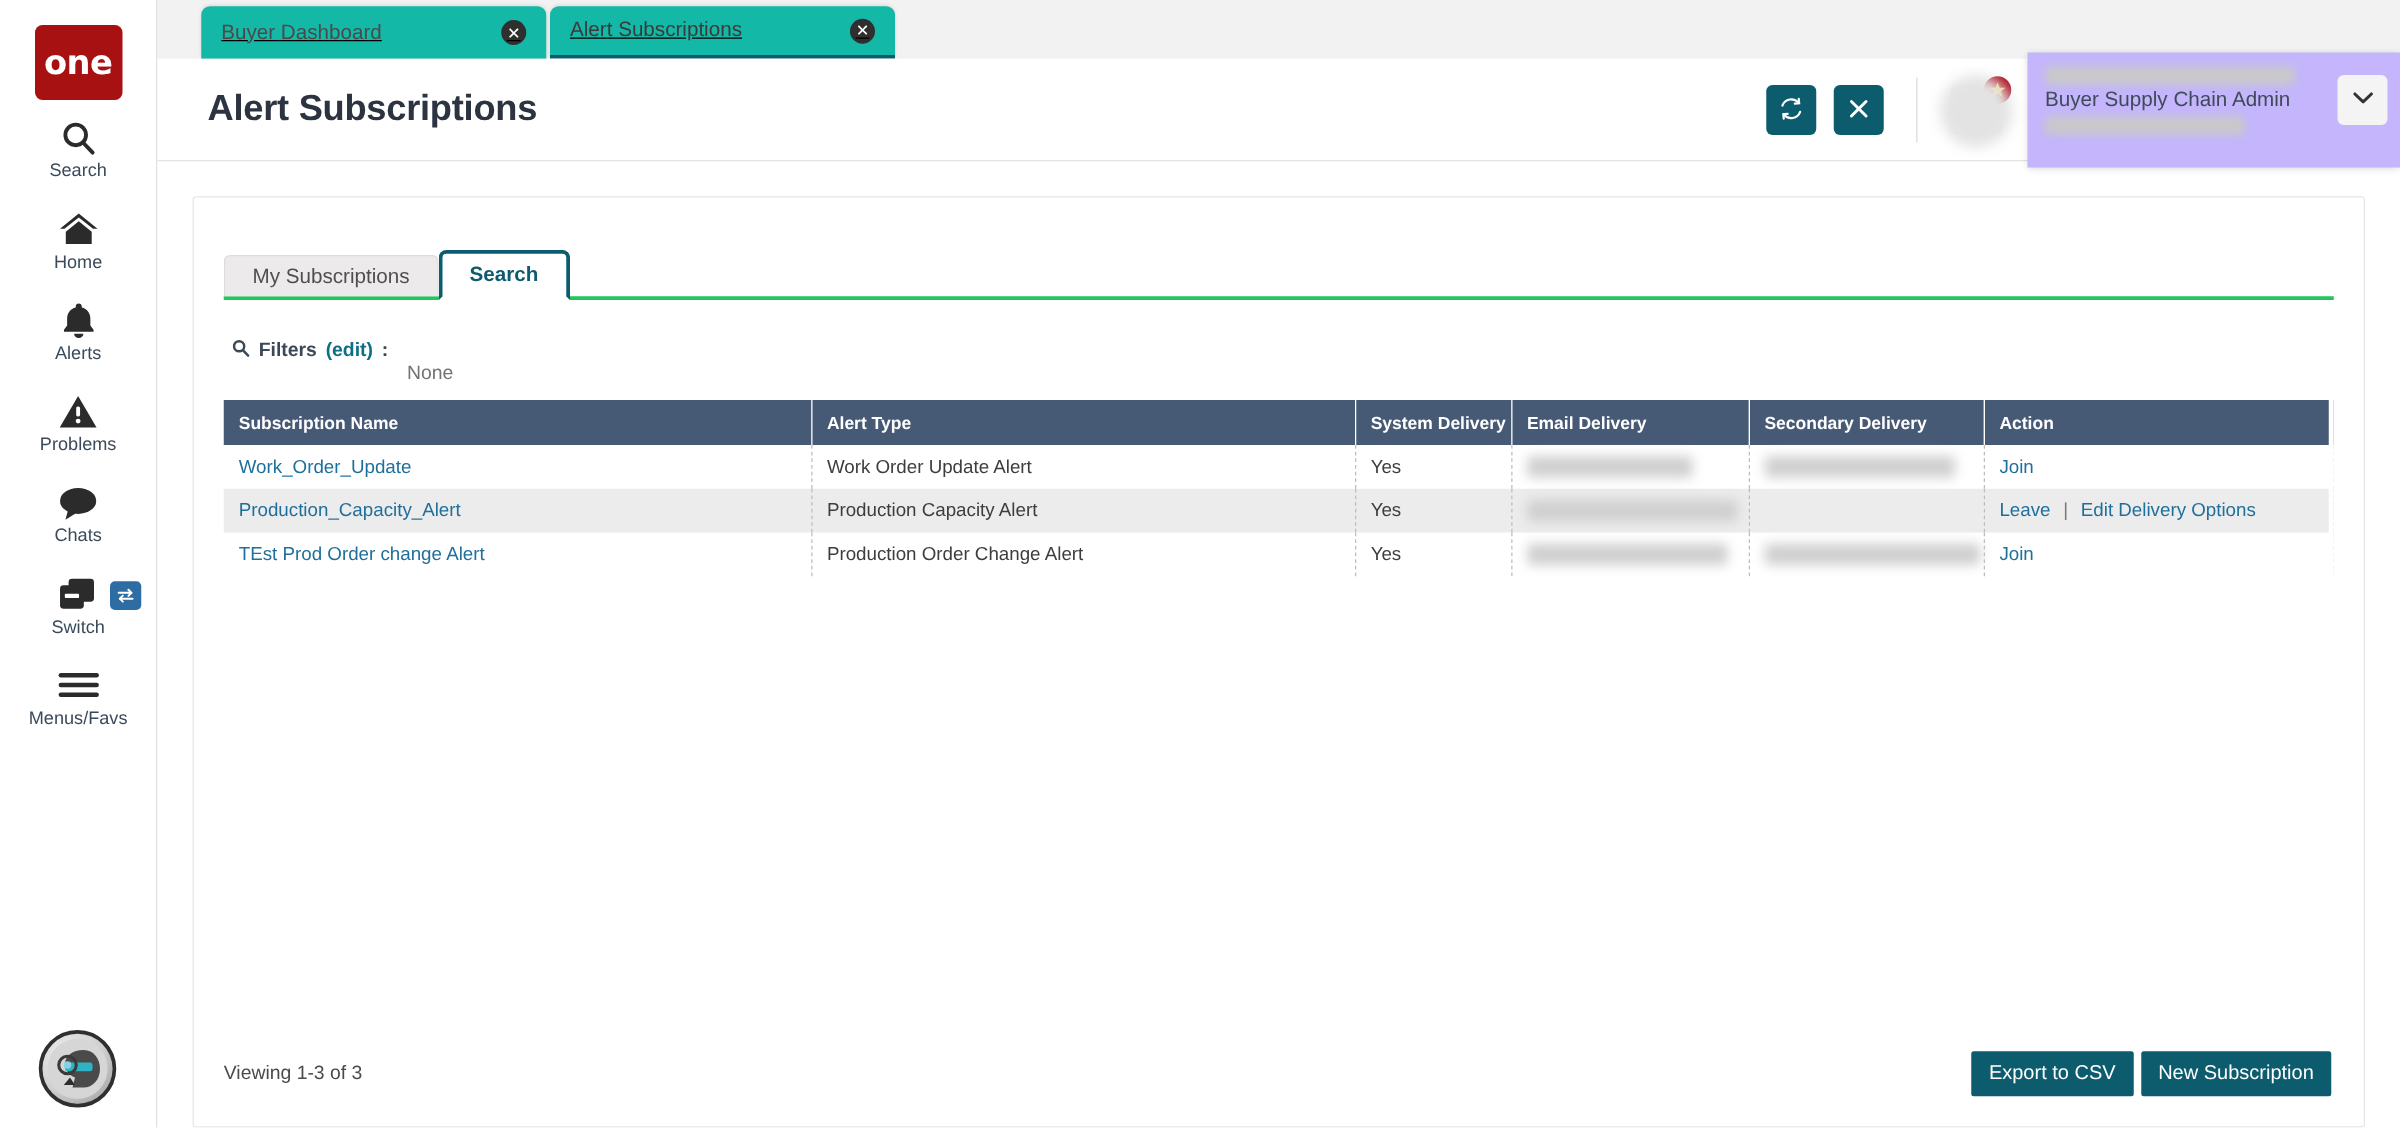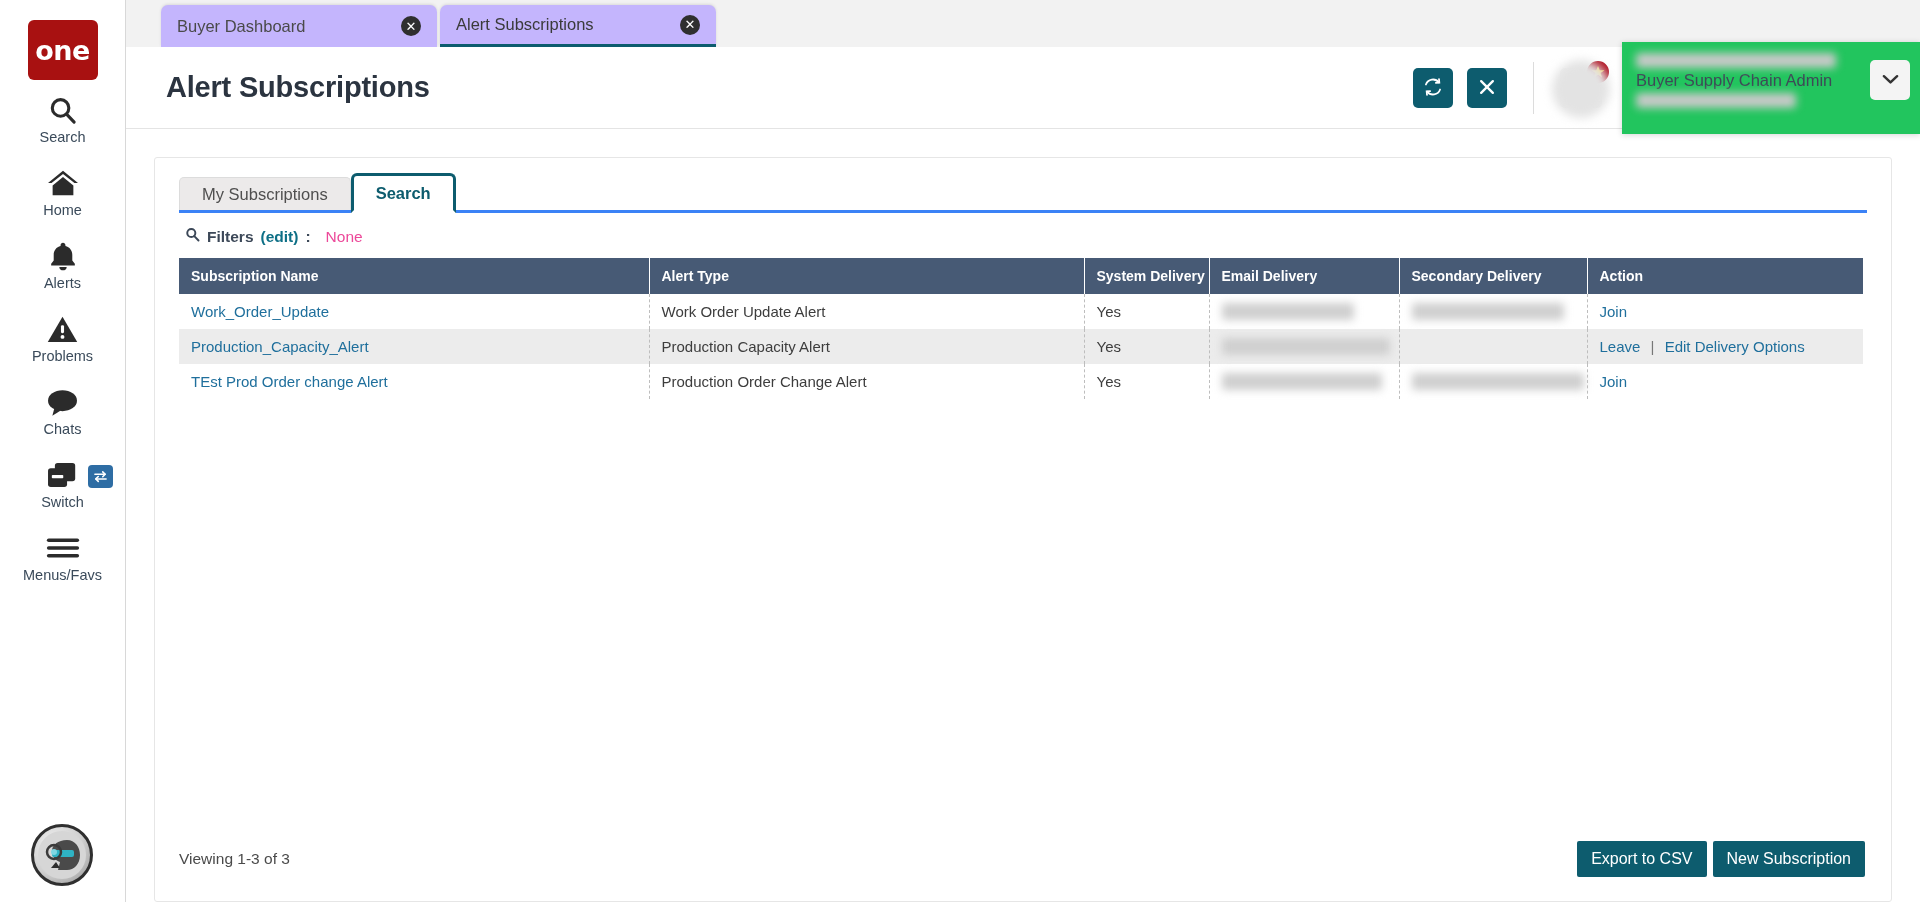--- a/index.html
+++ b/index.html
@@ -47,24 +47,25 @@
     display: flex; align-items: center; justify-content: center;
     overflow: hidden;
   }
 
   
   .main { flex: 1; height: 902px; background: #f2f2f2; position: relative; display: flex; flex-direction: column; }
 
   
   .tabstrip { height: 56px; background: #f2f2f2; display: flex; align-items: flex-end; padding-left: 35px; gap: 3px; }
   .btab {
-    width: 276px; height: 42px; background: #c4b5fd;
+    width: 276px; height: 42px; background: #14b8a6;
     border-radius: 7px 7px 0 0; display: flex; align-items: center;
     padding: 0 16px; justify-content: space-between; cursor: pointer;
     box-shadow: 0 -1px 3px rgba(0,0,0,0.10);
+    text-decoration: underline;
   }
   .btab.active { border-bottom: 3px solid #0d5c6e; }
   .btab-label { font-size: 16.5px; color: #4a4a4a; }
   .btab.active .btab-label { color: #3a3a3a; }
   .btab-close {
     width: 20px; height: 20px; border-radius: 50%; background: #2f2f2f;
     color: #fff; font-size: 13px; display: flex; align-items: center;
     justify-content: center; cursor: pointer; flex: 0 0 20px;
   }
 
@@ -88,21 +89,21 @@
     display: flex; align-items: center; justify-content: center;
     position: relative; cursor: pointer;
   }
   .menu-badge {
     position: absolute; top: -9px; right: -9px; width: 26px; height: 26px;
     background: #b01020; border-radius: 50%; color: #ffd24a;
     display: flex; align-items: center; justify-content: center; font-size: 14px;
     border: 2px solid #fff;
   }
   .user-box {
-    width: 298px; height: 92px; background: #22c55e;
+    width: 298px; height: 92px; background: #c4b5fd;
     box-shadow: 0 1px 6px rgba(0,0,0,0.17);
     display: flex; align-items: center; padding: 0 10px 16px 14px; gap: 8px;
     margin-left: 6px;
   }
   .user-avatar {
     position: absolute; left: -70px; top: 18px;
     width: 58px; height: 58px; border-radius: 50%; background: #e3e3e3;
     filter: blur(5px);
   }
   .user-lines { flex: 1; display: flex; flex-direction: column; gap: 3px; }
@@ -112,37 +113,37 @@
     width: 40px; height: 40px; background: #f4f4f4; border-radius: 5px;
     display: flex; align-items: center; justify-content: center; cursor: pointer; color: #333;
   }
 
   
   .content { padding: 28px 28px 0 28px; }
   .panel { background: #fff; border: 1px solid #e6e6e6; border-radius: 3px; height: 745px; position: relative; }
   .panel-inner { padding: 18px 24px 0 24px; }
 
   
-  .subtabs { display: flex; align-items: flex-end; border-bottom: 3px solid #3b82f6; height: 37px; }
+  .subtabs { display: flex; align-items: flex-end; border-bottom: 3px solid #22c55e; height: 37px; margin-top: 27px; }
   .stab {
     padding: 0 22px; height: 33px; display: flex; align-items: center;
     font-size: 16.5px; cursor: pointer; border-radius: 5px 5px 0 0;
   }
   .stab.inactive { background: #eceaea; color: #4f4f4f; border: 1px solid #dcdcdc; border-bottom: none; }
   .stab.active {
     background: #fff; color: #0d5c6e; font-weight: bold;
     border: 3px solid #0d5c6e; border-bottom: 3px solid #fff;
     height: 40px; margin-bottom: -3px; border-radius: 6px 6px 0 0;
   }
 
   
   .filters { display: flex; align-items: center; gap: 7px; padding: 14px 0 12px 6px; font-size: 15.5px; }
   .filters-label { font-weight: bold; color: #3c4858; }
   .filters-edit { color: #0d6f86; font-weight: bold; cursor: pointer; }
-  .filters-value { color: #ec4899; margin-left: 8px; }
+  .filters-value { color: #737373; margin-left: 8px; margin-top: 36px; }
 
   
   table { width: 100%; border-collapse: collapse; table-layout: fixed; }
   thead th {
     background: #475a75; color: #fff; font-size: 14px; font-weight: bold;
     text-align: left; padding: 10px 12px; height: 34px;
     border-right: 1px solid #ffffff; white-space: nowrap;
   }
   thead th:last-child { border-right: none; }
   tbody td {

